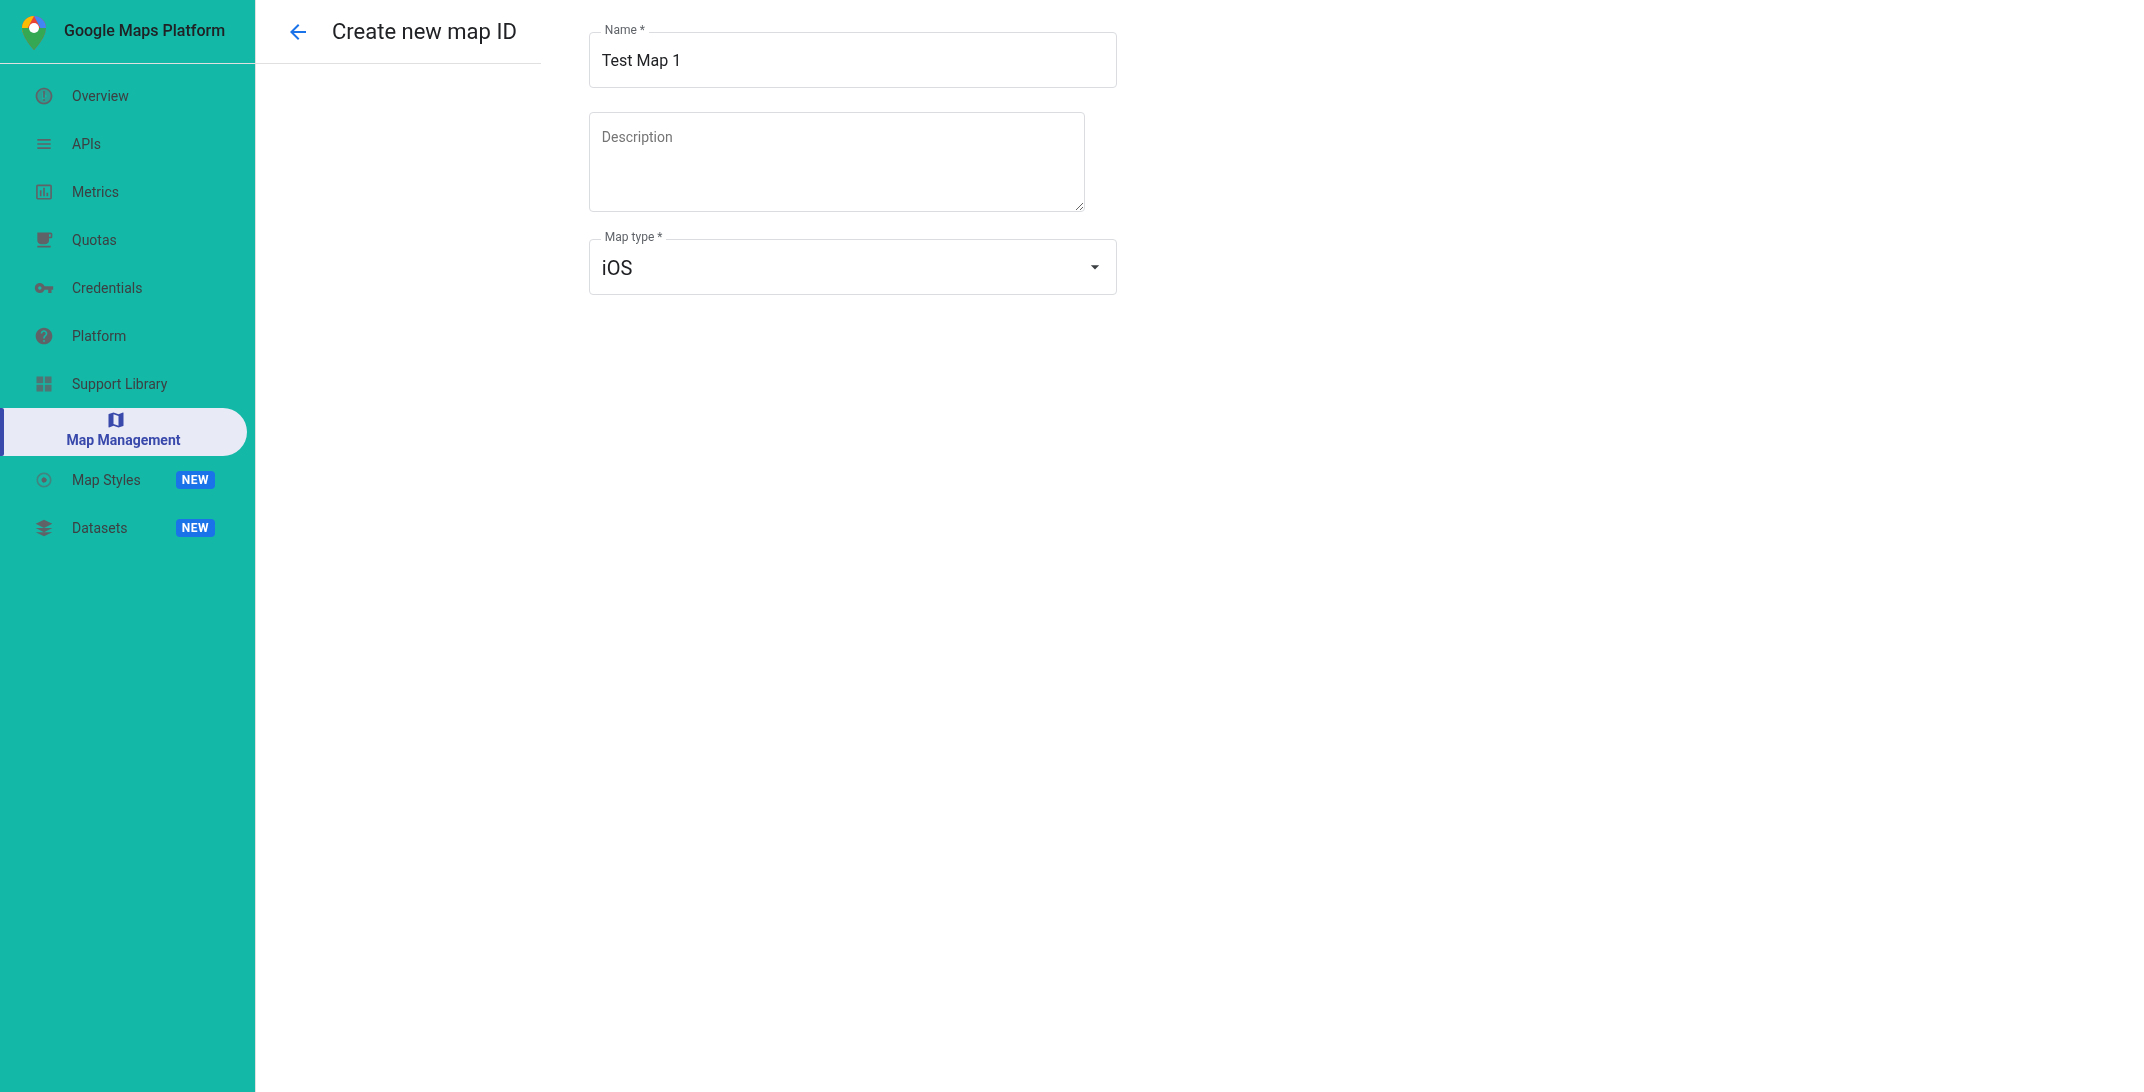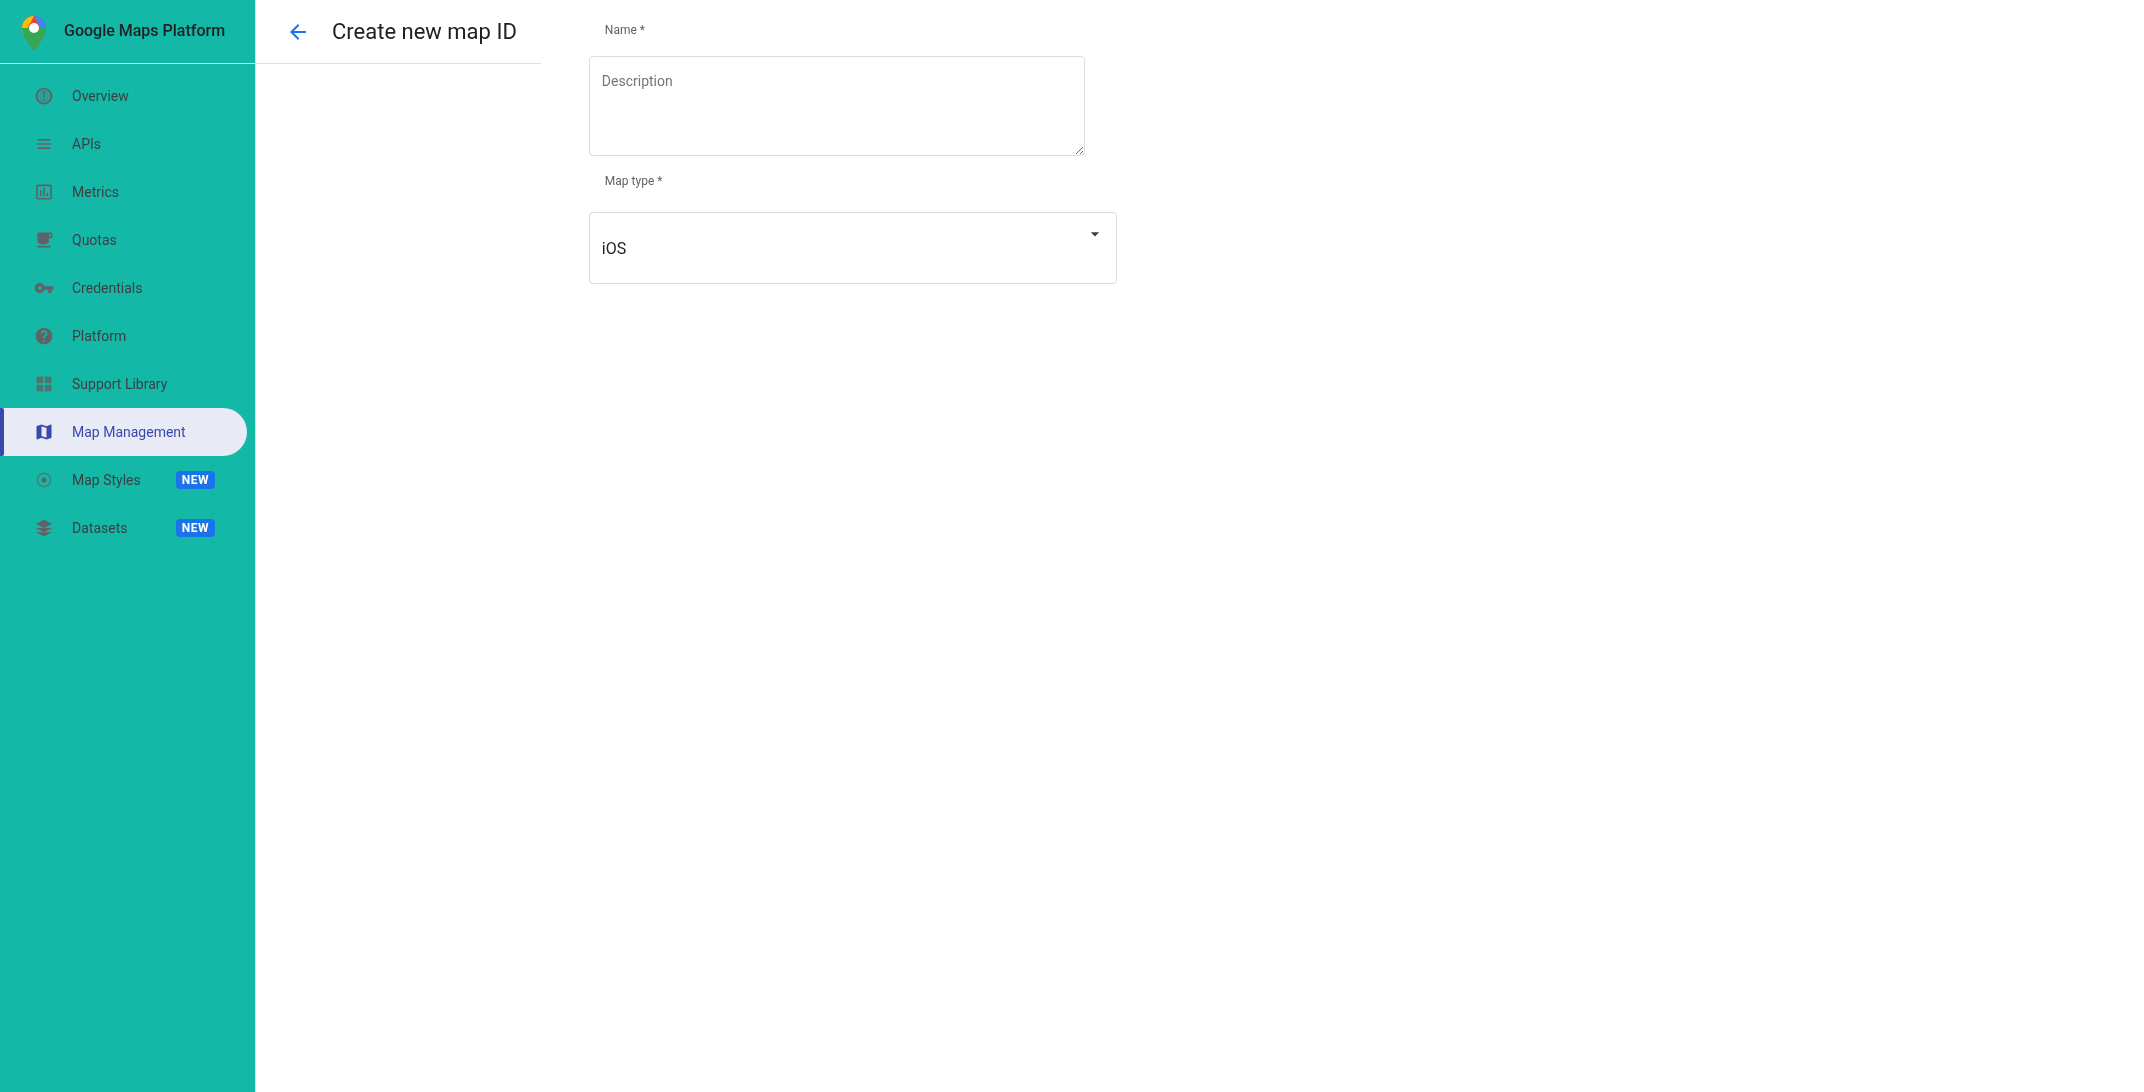--- a/index.html
+++ b/index.html
@@ -66,21 +66,22 @@
       margin-right: 8px;
       color: #3c4043;
       font-size: 14px;
       font-weight: 400;
       position: relative;
     }
 
     .nav-item.active {
       background: #e8eaf6;
       color: #3949ab;
-      font-weight: 400;
+      font-weight: 700;
+      flex-direction: column;
     }
 
     .nav-item.active::before {
       content: '';
       position: absolute;
       left: 0;
       top: 0;
       bottom: 0;
       width: 4px;
       background: #3949ab;
@@ -202,33 +203,32 @@
       resize: vertical;
     }
 
     .select-wrapper {
       position: relative;
       width: 528px;
     }
 
     .select-input {
       width: 100%;
-      height: 72px;
+      height: 56px;
       border: 1px solid #dadce0;
       border-radius: 4px;
       padding: 16px 40px 16px 12px;
-      font-size: 16px;
+      font-size: 20px;
       color: #202124;
       background: #fff;
       appearance: none;
       -webkit-appearance: none;
       cursor: pointer;
       outline: none;
       font-family: inherit;
-      margin-top: 29px;
     }
 
     .select-arrow {
       position: absolute;
       right: 12px;
       top: 50%;
       transform: translateY(-50%);
       pointer-events: none;
       color: #3c4043;
     }
@@ -360,20 +360,21 @@
         <path d="M20 11H7.83l5.59-5.59L12 4l-8 8 8 8 1.41-1.41L7.83 13H20v-2z"></path>
       </svg>
     </div>
     <h1 class="page-title">Create new map ID</h1>
   </div>
 
   <div class="form-area">
 
     <div class="form-field">
       <span class="field-label required">Name</span>
+      <input type="text" class="text-input" value="Test Map 1" style="">
     </div>
 
     <div class="form-field">
       <textarea class="text-area" placeholder="Description" style=""></textarea>
     </div>
 
     <div class="form-field">
       <span class="field-label required">Map type</span>
       <div class="select-wrapper">
         <select class="select-input">

